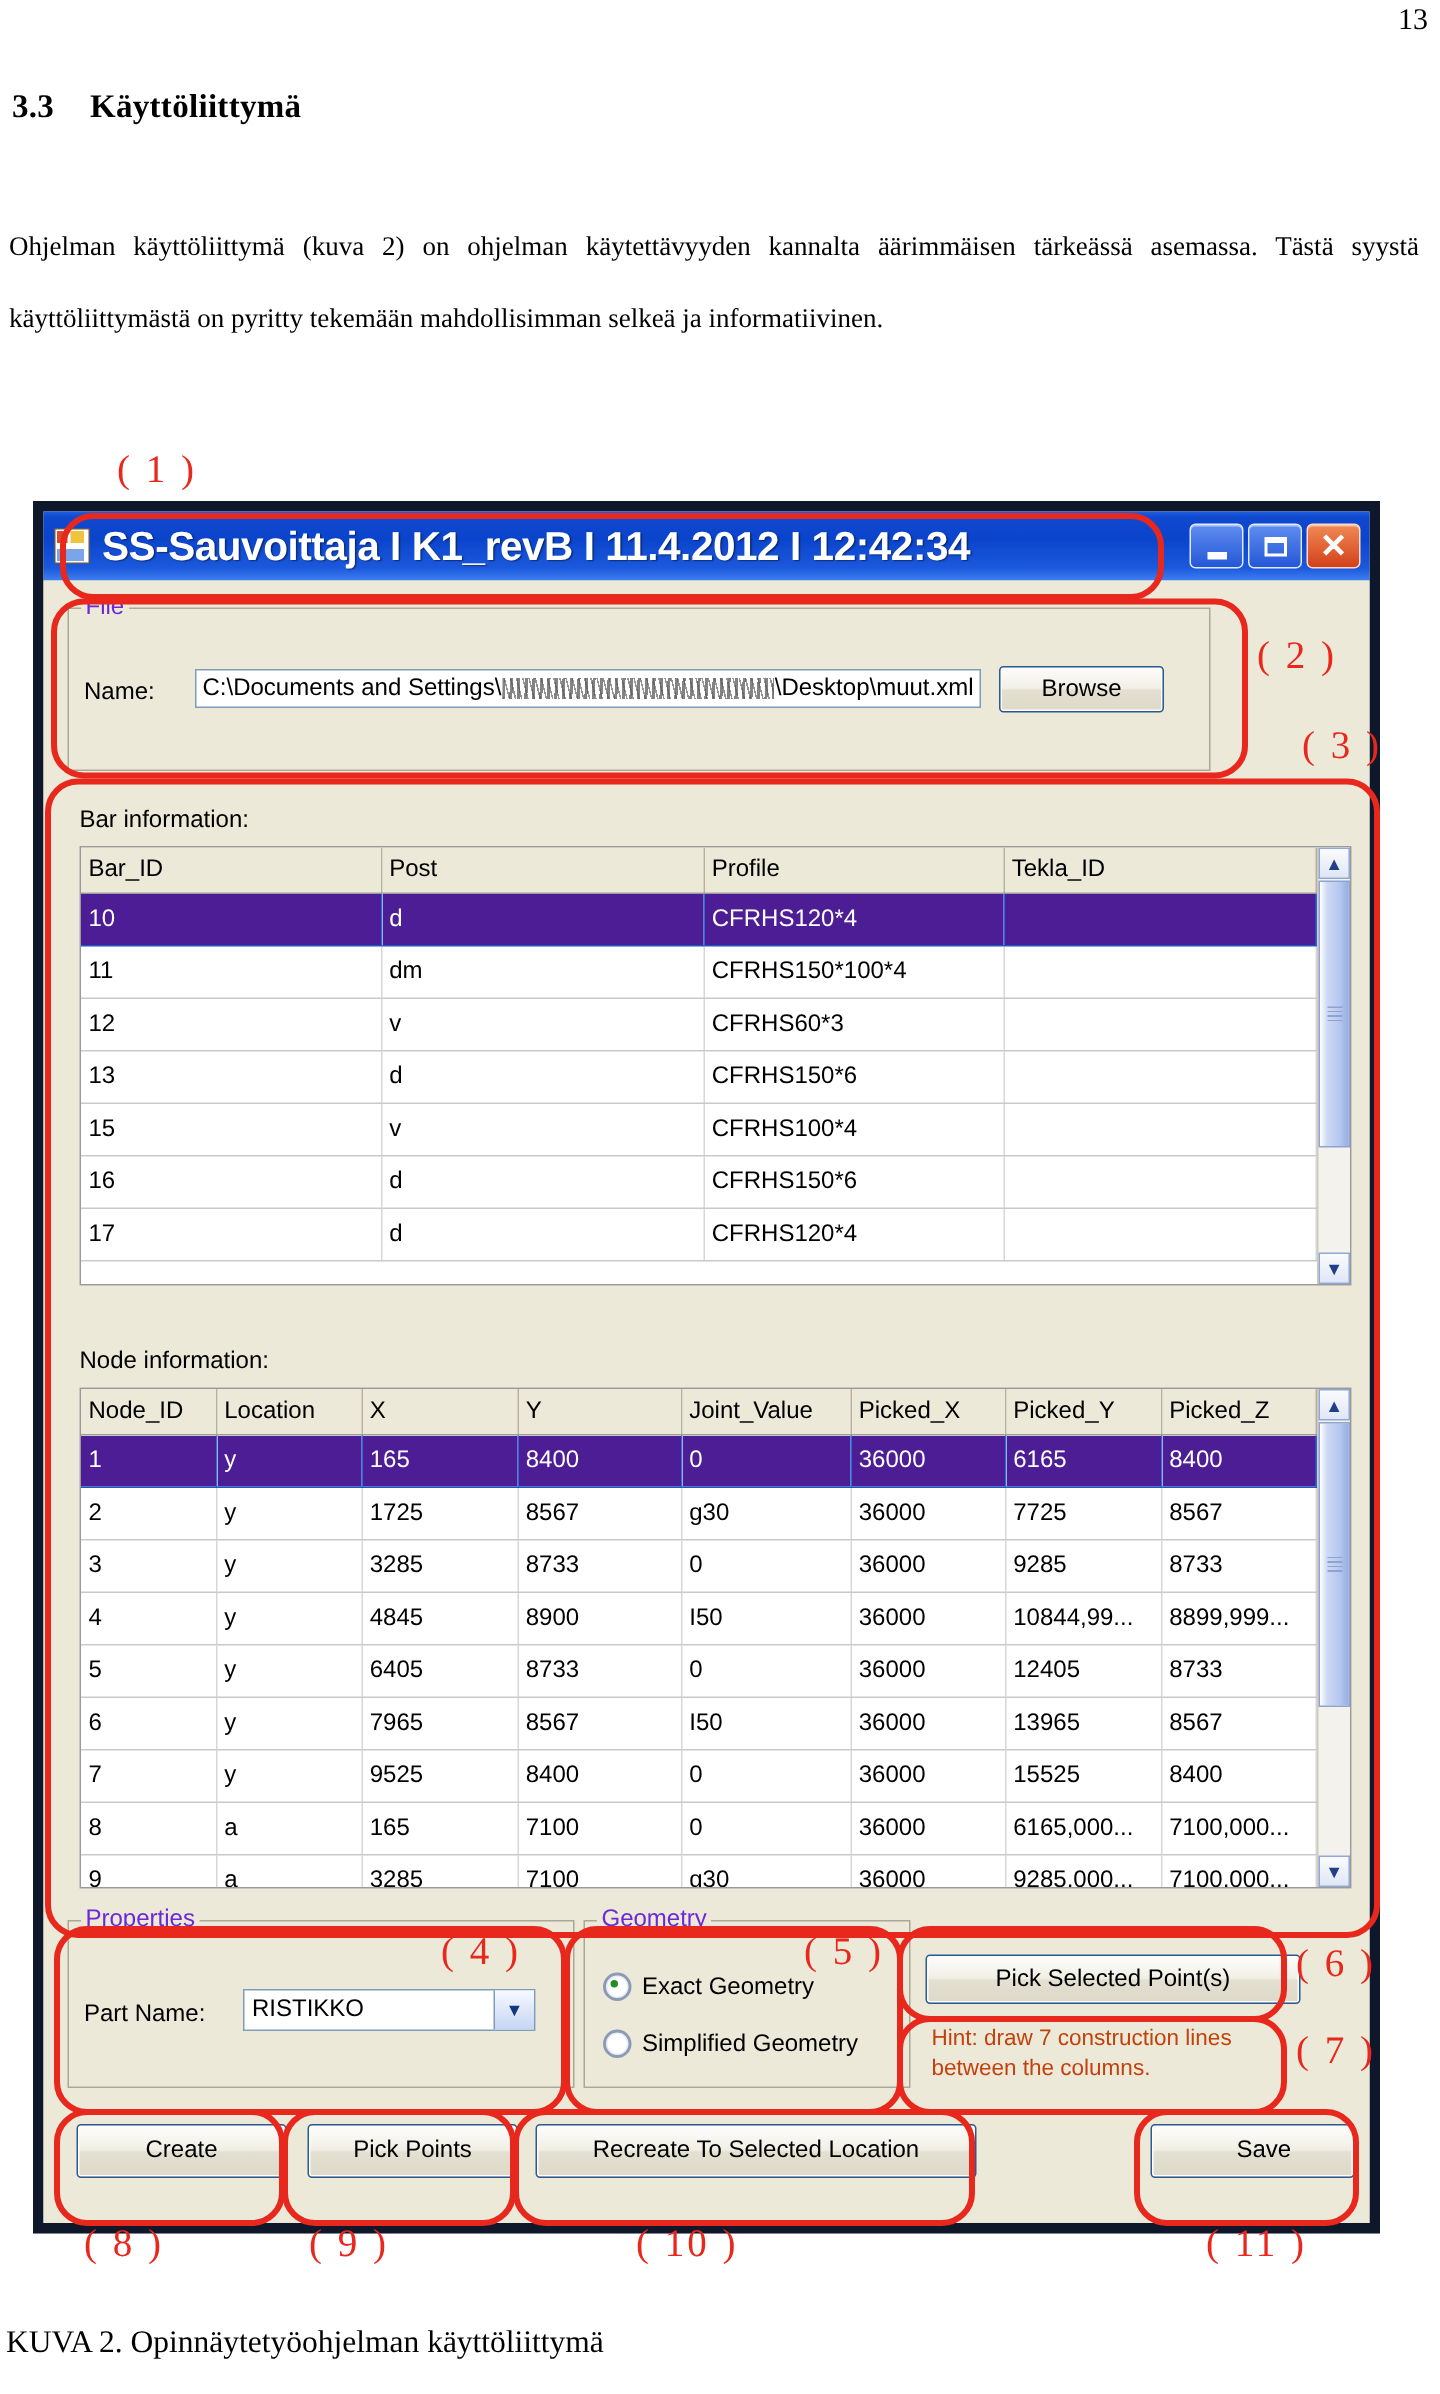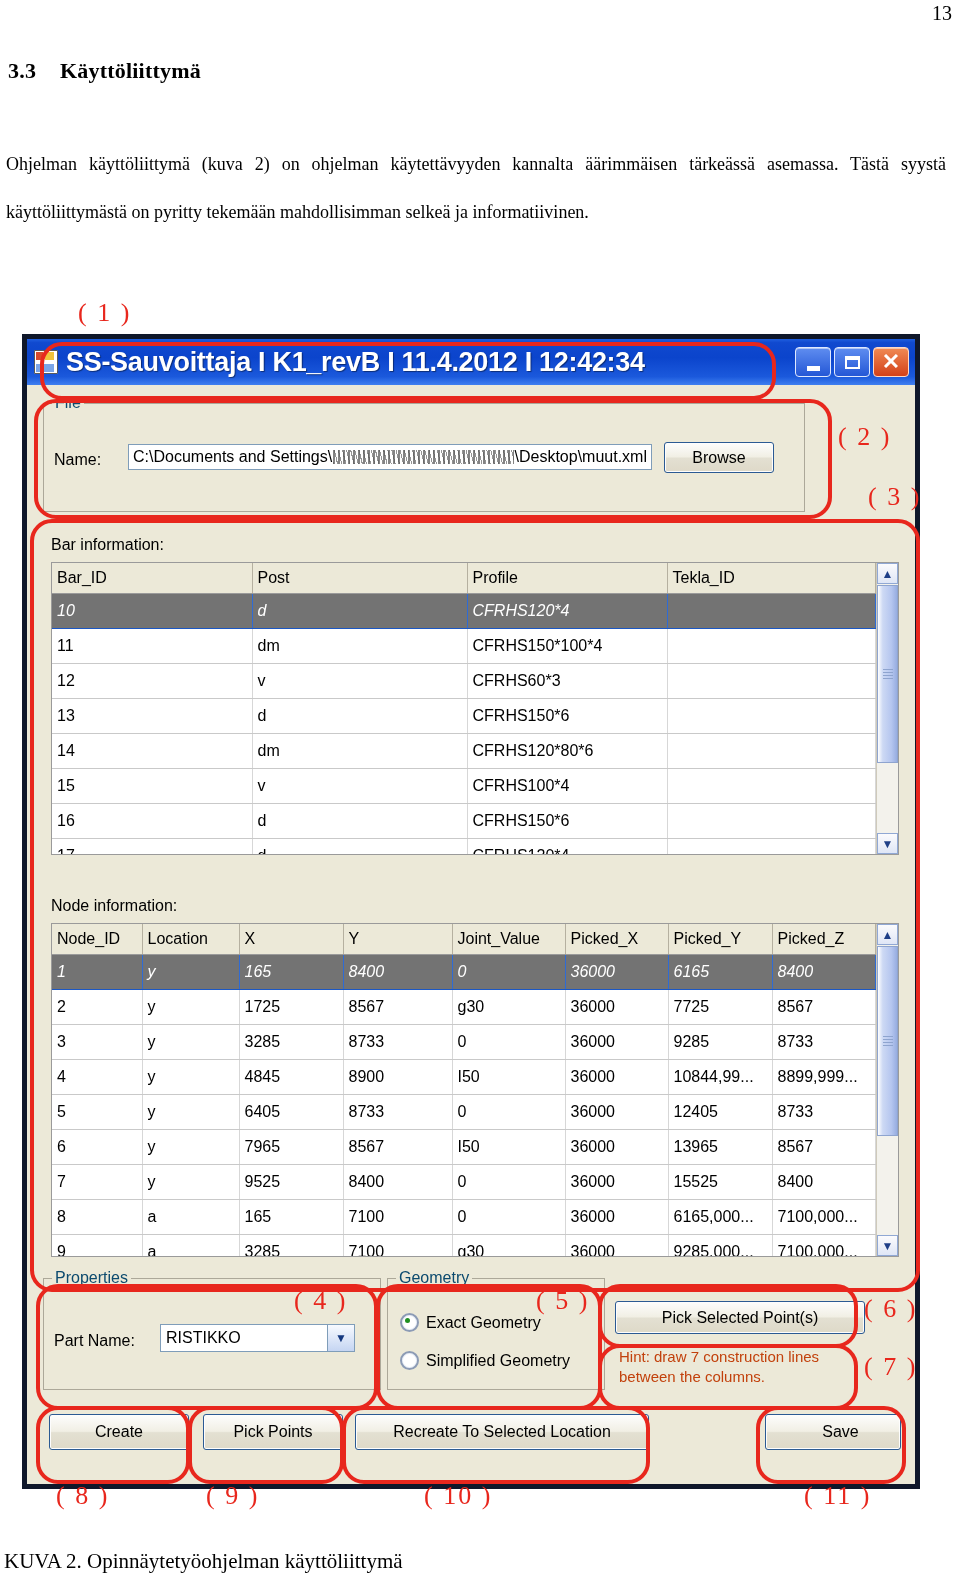--- a/index.html
+++ b/index.html
@@ -28,21 +28,21 @@
     font-family:"Liberation Serif", serif; font-size:21px;
   }
 
   
   .shot{
     position:absolute; left:22px; top:334px; width:898px; height:1155px;
     font-family:"Liberation Sans", sans-serif;
   }
   .win{
     position:absolute; inset:0;
-    border:5px solid #0f172a;
+    border:7px solid #0f172a;
     background:#ece9d8;
     box-sizing:border-box;
   }
   .titlebar{
     position:absolute; left:0; top:0; right:0; height:46px;
     background:linear-gradient(180deg,#1f5fe0 0%,#1049cf 8%,#0b44cc 40%,#1b59dc 82%,#3f7ff0 100%);
     display:flex; align-items:center;
   }
   .win-icon{
     width:22px;height:22px;margin-left:7px;margin-right:8px;flex:none;
@@ -69,21 +69,21 @@
   .wbtn .x{color:#fff;font-size:22px;font-weight:bold;line-height:1;font-family:"Liberation Sans",sans-serif;}
 
   .client{position:absolute;left:0;top:46px;right:0;bottom:0;background:#ece9d8;}
 
   
   .group{
     position:absolute; border:1px solid #aca899; background:#ece9d8;
   }
   .group > .legend{
     position:absolute; left:8px; top:-10px; background:#ece9d8; padding:0 3px;
-    color:#0c4a6e; font-size:16px; font-family:"Liberation Sans",sans-serif;
+    color:#6d28d9; font-size:16px; font-family:"Liberation Sans",sans-serif;
   }
   .plain-label{
     position:absolute; font-size:16px; color:#000;
     font-family:"Liberation Sans",sans-serif;
   }
 
   .textbox{
     position:absolute; background:#fff; border:1px solid #7f9db9;
     font-size:16px; color:#000; display:flex; align-items:center;
     padding:0 4px; box-sizing:border-box; white-space:nowrap; overflow:hidden;
@@ -111,21 +111,21 @@
             font-size:16px;font-family:"Liberation Sans",sans-serif;}
   table.tbl th{
     background:#ece9d8;border-right:1px solid #b5b0a0;border-bottom:1px solid #9a9a9a;
     text-align:left;font-weight:normal;padding:3px 5px;height:30px;box-sizing:border-box;
     color:#000;white-space:nowrap;overflow:hidden;
   }
   table.tbl td{
     border-right:1px solid #d7d7d7;border-bottom:1px solid #c9c9c9;
     padding:3px 5px;height:35px;box-sizing:border-box;white-space:nowrap;overflow:hidden;
   }
-  table.tbl tr.sel td{background:#737373;color:#fff;border-right-color:#2f6bd4;border-bottom-color:#1b57c4;font-style:italic;}
+  table.tbl tr.sel td{background:#4c1d95;color:#fff;border-right-color:#2f6bd4;border-bottom-color:#1b57c4;}
 
   
   .vscroll{
     position:absolute;top:0;right:0;width:22px;bottom:0;background:#f3f2ec;
     border-left:1px solid #cfcabb;box-sizing:border-box;
   }
   .sb-btn{
     position:absolute;left:0;width:21px;height:21px;
     background:linear-gradient(180deg,#fbfbfd,#dfe6f6);
     border:1px solid #90a8d4;box-sizing:border-box;
@@ -260,26 +260,20 @@
                 <td>CFRHS60*3</td>
                 <td></td>
               </tr>
               <tr>
                 <td>13</td>
                 <td>d</td>
                 <td>CFRHS150*6</td>
                 <td></td>
               </tr>
               <tr>
-                <td>14</td>
-                <td>dm</td>
-                <td>CFRHS120*80*6</td>
-                <td></td>
-              </tr>
-              <tr>
                 <td>15</td>
                 <td>v</td>
                 <td>CFRHS100*4</td>
                 <td></td>
               </tr>
               <tr>
                 <td>16</td>
                 <td>d</td>
                 <td>CFRHS150*6</td>
                 <td></td>

